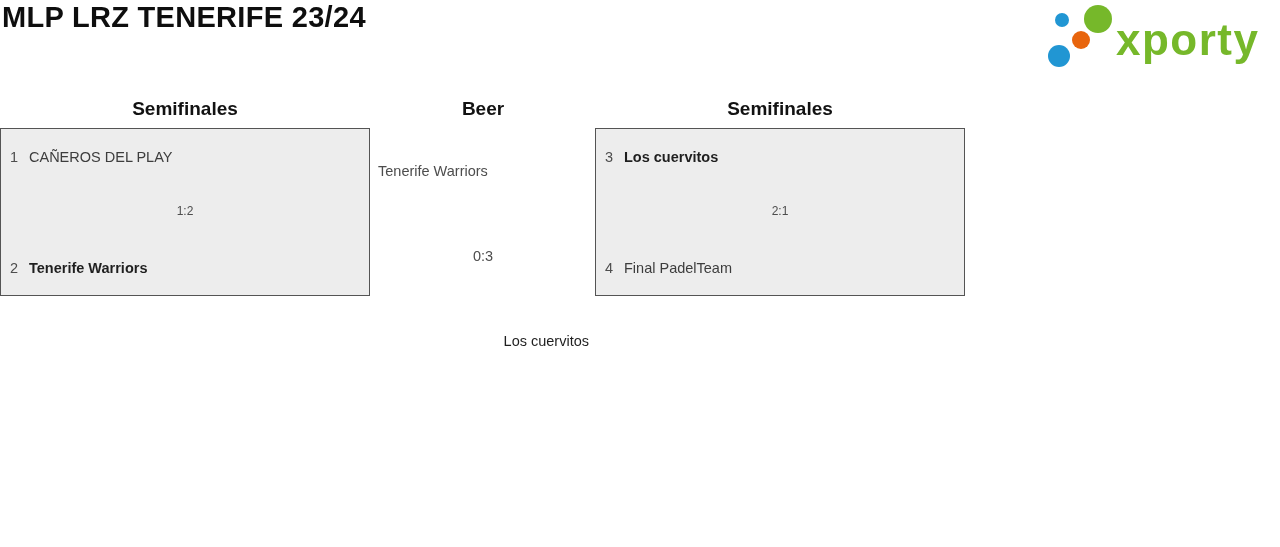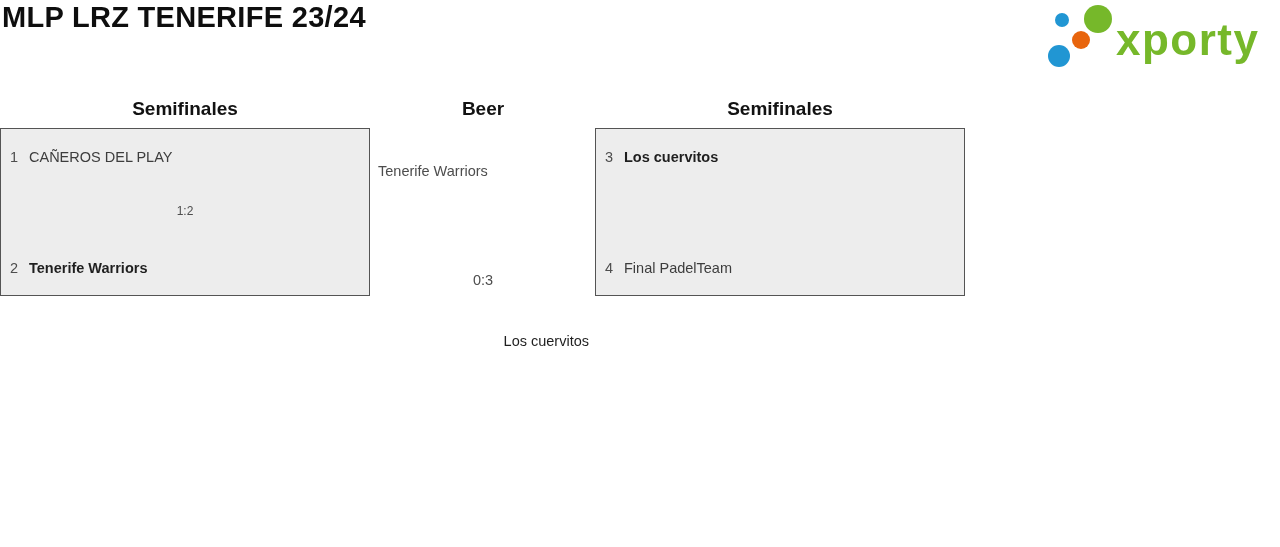--- a/index.html
+++ b/index.html
@@ -49,21 +49,21 @@
     text-align: center; font-size: 12px; color: #4d4d4d;
   }
   .winner { font-weight: 700; color: #1f1f1f; }
 
   .final-team-top {
     position: absolute; left: 378px; top: 163px;
     font-size: 14.5px; color: #4d4d4d;
   }
   .final-score {
     position: absolute; left: 370px; width: 226px; top: 248px;
-    text-align: center; font-size: 14.5px; color: #4d4d4d; margin-top: 24px;
+    text-align: center; font-size: 14.5px; color: #4d4d4d;
   }
   .final-team-bottom {
     position: absolute; left: 370px; width: 219px; top: 333px;
     text-align: right; font-size: 14.5px; color: #1f1f1f;
   }
 </style>
 </head>
 <body>
 
 <div class="page">
@@ -98,19 +98,20 @@
 
   <div class="final-team-top">Tenerife Warriors</div>
   <div class="final-score">0:3</div>
   <div class="final-team-bottom">Los cuervitos</div>
 
   <div class="match-box match-right">
     <div class="team-row pos1">
       <span class="seed">3</span>
       <span class="name winner">Los cuervitos</span>
     </div>
+    <div class="match-score">2:1</div>
     <div class="team-row pos2">
       <span class="seed">4</span>
       <span class="name">Final PadelTeam</span>
     </div>
   </div>
 
 </div>
 
 </body></html>

